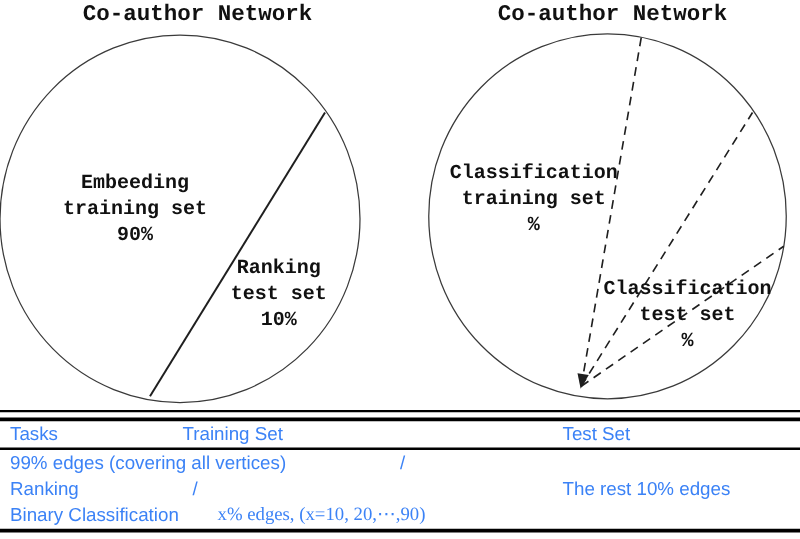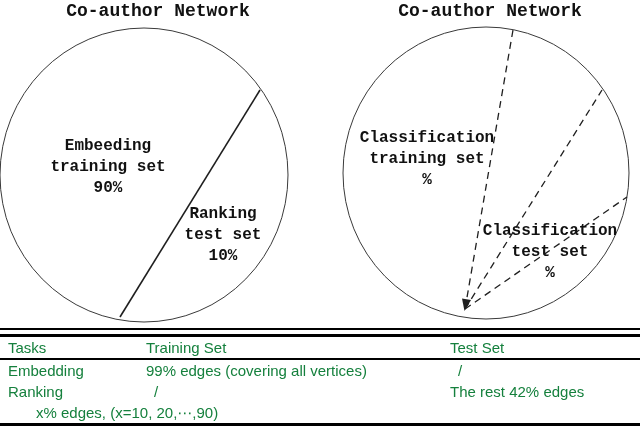--- a/index.html
+++ b/index.html
@@ -8,32 +8,32 @@
          font-family:"Liberation Sans",sans-serif;}
   svg{position:absolute;top:0;left:0;display:block;}
   .circle{fill:none;stroke:#3a3a3a;stroke-width:1;}
   .chord{stroke:#1f1f1f;stroke-width:1.6;}
   .dash{stroke:#1f1f1f;stroke-width:1.3;stroke-dasharray:7 5;fill:none;}
   .arrow{fill:#1f1f1f;stroke:none;}
   .title{font-family:"Liberation Mono","DejaVu Sans Mono",monospace;
          font-weight:bold;font-size:18px;fill:#111;text-anchor:middle;}
   .lbl{font-family:"Liberation Mono","DejaVu Sans Mono",monospace;
        font-weight:bold;font-size:16px;fill:#111;text-anchor:middle;}
-  .tbl{position:absolute;left:0;top:328px;width:640px;color:#15803d;
+  .tbl{position:absolute;left:0;top:328px;width:640px;color:#3b82f6;
        font-size:15px;line-height:1;}
   .rule{width:640px;background:#000;}
   .r2{height:2px;}
   .r3{height:3px;}
   .gap{height:4px;background:#fff;}
   .trow{display:flex;align-items:center;height:21px;padding-left:8px;
         box-sizing:border-box;white-space:nowrap;}
   .c1{width:138px;flex:0 0 138px;}
   .c2{width:304px;flex:0 0 304px;box-sizing:border-box;}
   .c3{flex:1;box-sizing:border-box;}
-  .indent28{padding-left:28px;}
+  .indent28{padding-left:28px;font-family:Liberation Serif, serif;}
   .indent8{padding-left:8px;}
 </style>
 </head>
 <body>
 
 <div class="stage">
 
   <svg width="640" height="328" viewBox="0 0 640 328">
 
     <text class="title" x="158" y="16">Co-author Network</text>
@@ -67,30 +67,30 @@
 
     <div class="trow">
       <div class="c1">Tasks</div>
       <div class="c2">Training Set</div>
       <div class="c3">Test Set</div>
     </div>
 
     <div class="rule r2"></div>
 
     <div class="trow">
-      <div class="c1">Embedding</div>
       <div class="c2">99% edges (covering all vertices)</div>
       <div class="c3 indent8">/</div>
     </div>
 
     <div class="trow">
       <div class="c1">Ranking</div>
       <div class="c2 indent8">/</div>
-      <div class="c3">The rest 42% edges</div>
+      <div class="c3">The rest 10% edges</div>
     </div>
 
     <div class="trow">
+      <div class="c1">Binary Classification</div>
       <div class="c2 indent28">x% edges, (x=10, 20,⋯,90)</div>
     </div>
 
     <div class="rule r3"></div>
   </div>
 </div>
 
 </body></html>

